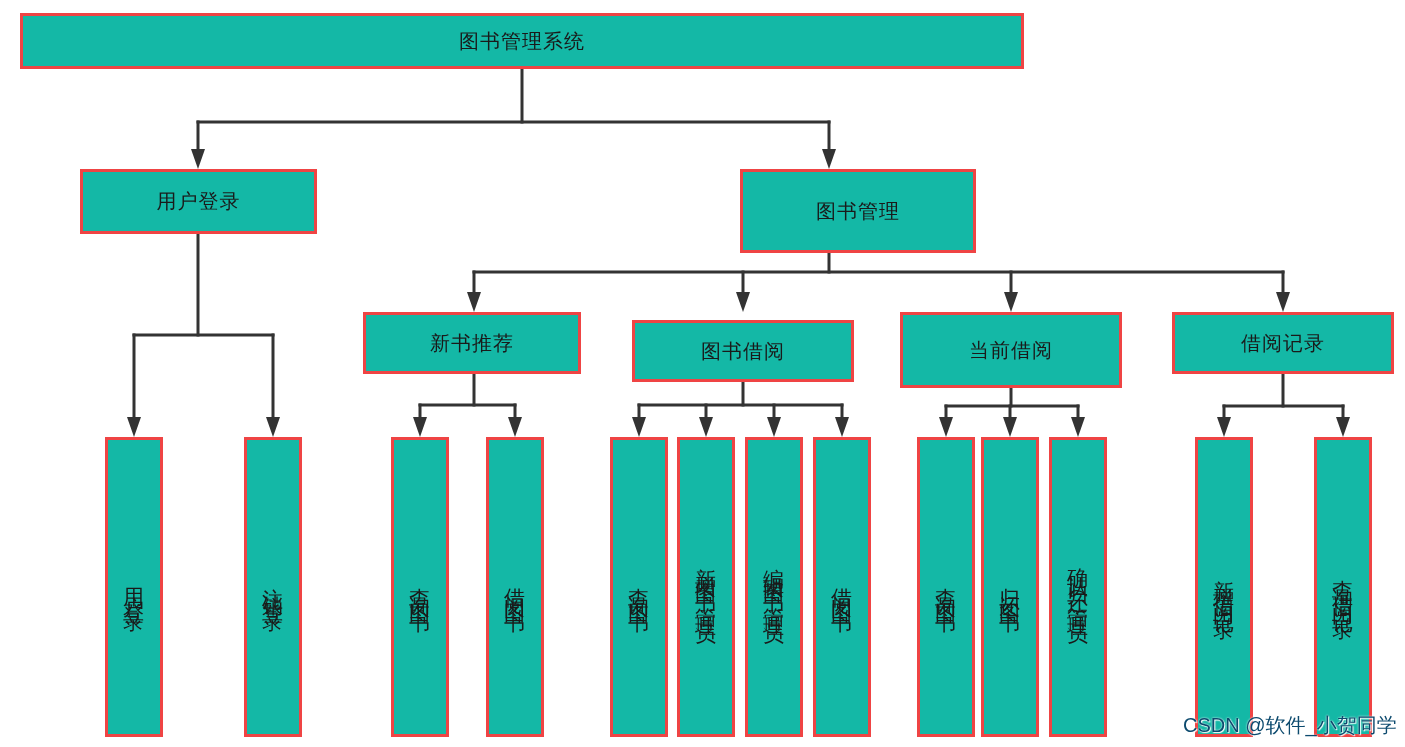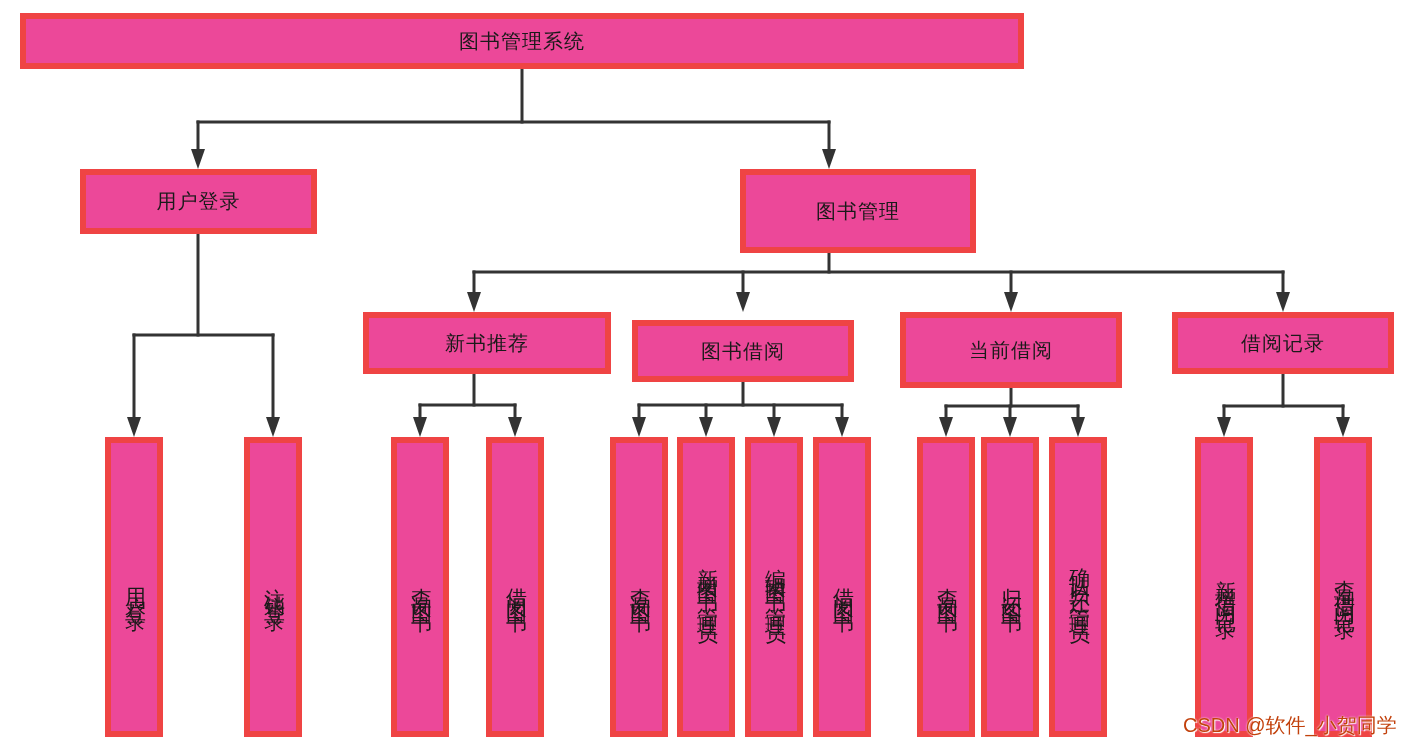--- a/index.html
+++ b/index.html
@@ -18,28 +18,27 @@
   svg.connectors {
     position: absolute;
     left: 0; top: 0;
     width: 1405px;
     height: 747px;
     z-index: 1;
   }
   .box {
     position: absolute;
     box-sizing: border-box;
-    background: #ec4899;
-    border: 6px solid #ef4444;
+    background: #14b8a6;
+    border: 3px solid #ef4444;
     color: #1a1a1a;
     display: flex;
     align-items: center;
     justify-content: center;
     z-index: 2;
-    font-family: Liberation Mono, monospace;
   }
   .hbox {
     font-size: 20px;
     letter-spacing: 1px;
     white-space: nowrap;
   }
   .vbox {
     width: 58px;
     top: 437px;
     height: 300px;
@@ -48,21 +47,21 @@
     text-orientation: mixed;
     letter-spacing: 8px;
     line-height: 1;
   }
   
   #n-root   { left: 20px;  top: 13px;  width: 1004px; height: 56px; }
   
   #n-user-login { left: 80px;  top: 169px; width: 237px; height: 65px; }
   #n-book-mgmt  { left: 740px; top: 169px; width: 236px; height: 84px; }
   
-  #n-nb { left: 363px;  top: 312px; width: 248px; height: 62px; }
+  #n-nb { left: 363px;  top: 312px; width: 218px; height: 62px; }
   #n-bb { left: 632px;  top: 312px; width: 222px; height: 62px; margin-top: 8px; }
   #n-cb { left: 900px;  top: 312px; width: 222px; height: 76px; }
   #n-br { left: 1172px; top: 312px; width: 222px; height: 62px; }
   
   #l-user-login { left: 105px; }
   #l-logout     { left: 244px; }
   #l-nb1 { left: 391px; }
   #l-nb2 { left: 486px; }
   #l-bb1 { left: 610px; }
   #l-bb2 { left: 677px; }
@@ -71,21 +70,21 @@
   #l-cb1 { left: 917px; }
   #l-cb2 { left: 981px; }
   #l-cb3 { left: 1049px; }
   #l-br1 { left: 1195px; }
   #l-br2 { left: 1314px; }
   .watermark {
     position: absolute;
     left: 1183px;
     top: 712px;
     font-size: 20px;
-    color: #c2410c;
+    color: #0c4a6e;
     text-shadow: 0 0 2px #ffffff, 1px 1px 1px #ffffff;
     white-space: nowrap;
     z-index: 3;
   }
 </style>
 </head>
 <body>
 
 <div class="canvas">
 

